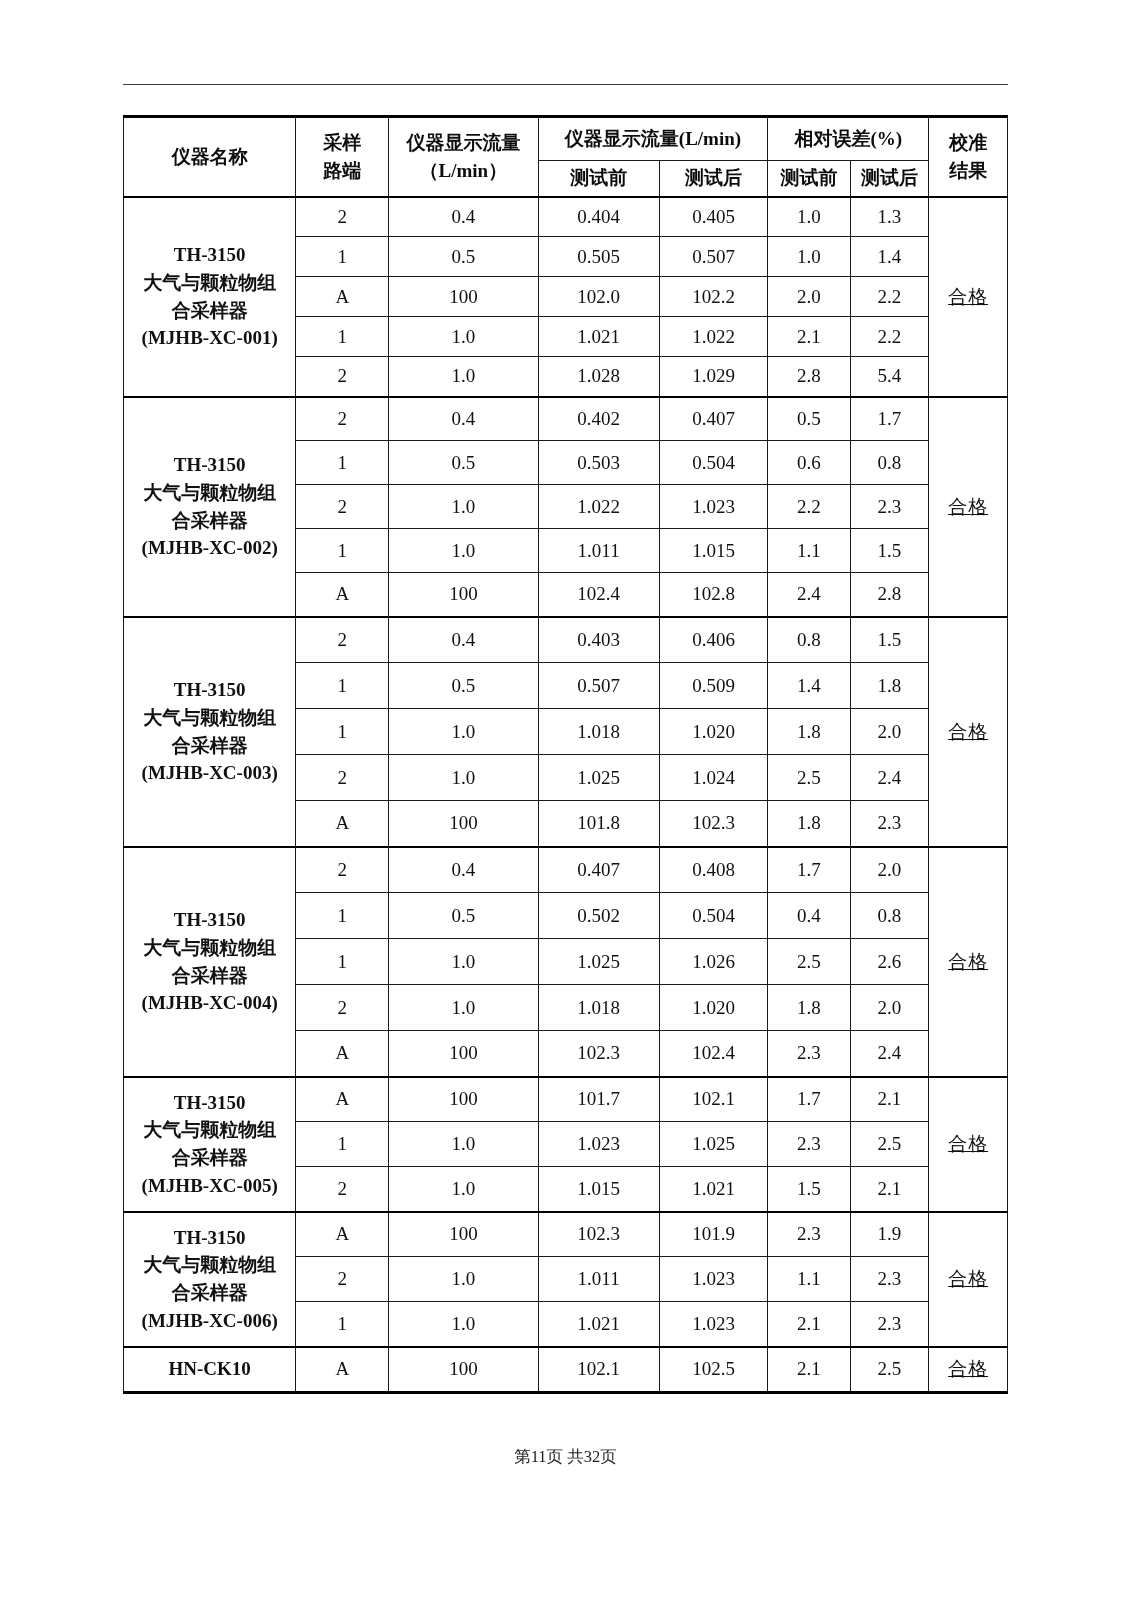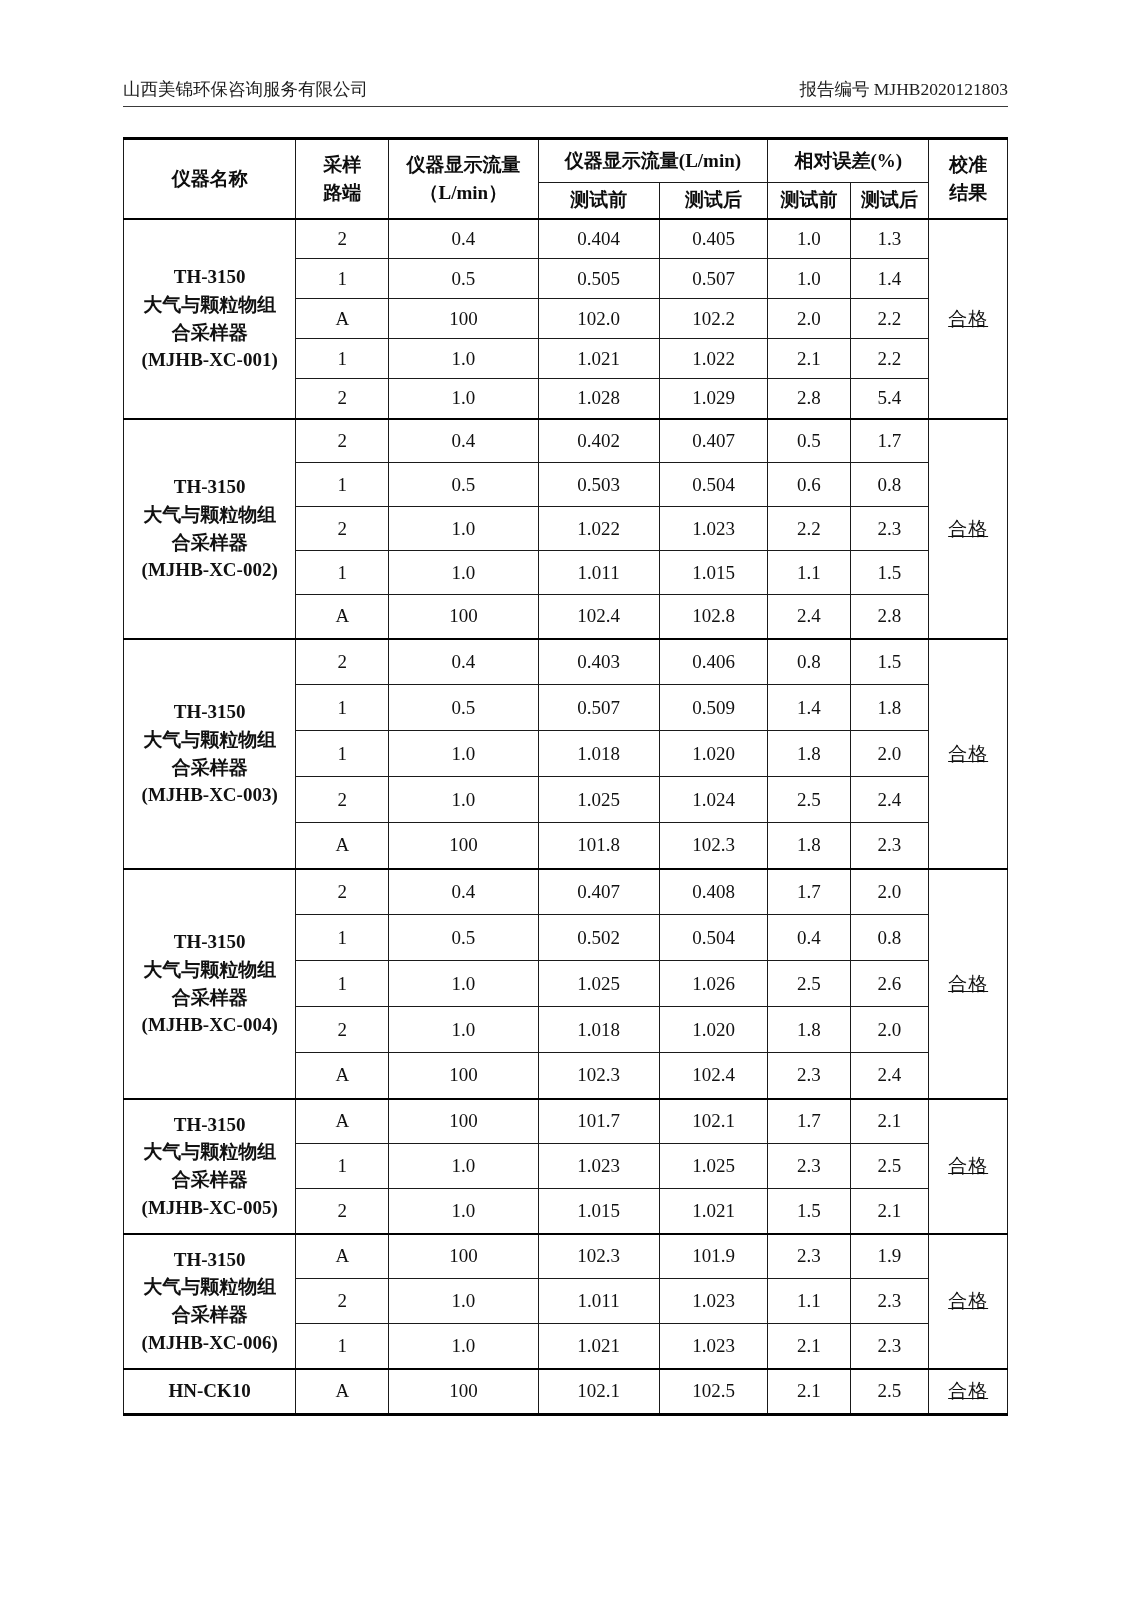--- a/index.html
+++ b/index.html
@@ -67,24 +67,20 @@
     text-align: center;
     font-size: 16.5px;
     color: #1c1c1c;
   }
 </style>
 </head>
 <body>
 
 <div class="page">
 
-  <div class="doc-header">
-    <span>山西美锦环保咨询服务有限公司</span>
-    <span>报告编号 MJHB2020121803</span>
-  </div>
   <div class="doc-header-rule"></div>
 
   <table class="cal-table">
     <colgroup>
       <col style="width:19.5%">
       <col style="width:10.5%">
       <col style="width:16.9%">
       <col style="width:13.7%">
       <col style="width:12.3%">
       <col style="width:9.3%">
@@ -355,14 +351,15 @@
           <td>100</td>
           <td>102.1</td>
           <td>102.5</td>
           <td>2.1</td>
           <td>2.5</td>
           <td rowspan="1" class="result-cell">合格</td>
         </tr>
       </tbody>
   </table>
 
+  <div class="doc-footer">第11页 共32页</div>
 
 </div>
 
 </body></html>

